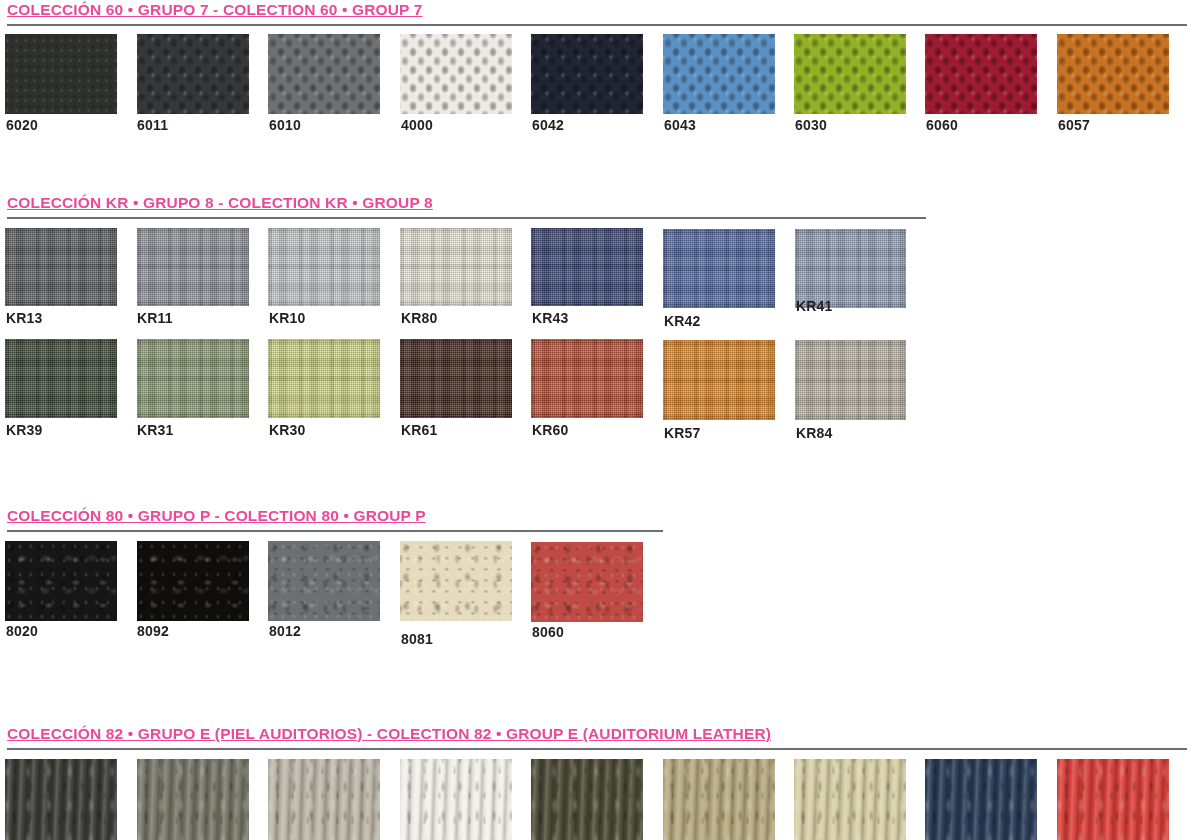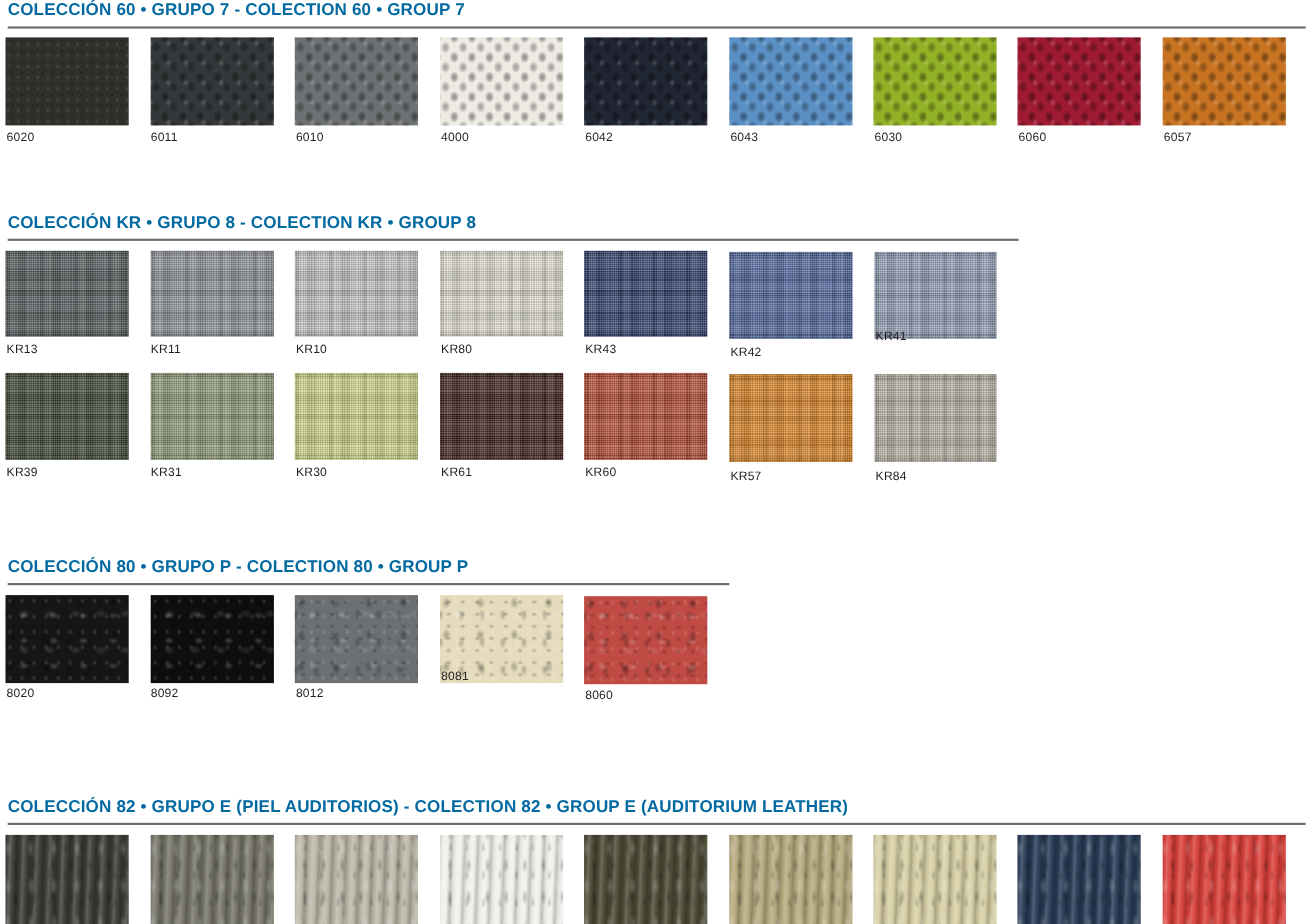--- a/index.html
+++ b/index.html
@@ -13,23 +13,24 @@
   .page { position: relative; width: 1192px; height: 840px; }
 
   .section { position: absolute; left: 0; width: 1192px; }
 
   .sec-head {
     position: relative;
     padding-left: 7px;
     font-size: 15.5px;
     font-weight: bold;
     letter-spacing: 0.15px;
-    color: #0369a1;
+    color: #ec4899;
     white-space: nowrap;
     line-height: 19px;
+    text-decoration: underline;
   }
   .sec-rule {
     position: absolute;
     left: 7px;
     height: 2px;
     background: #6d6e71;
   }
 
   .row { position: absolute; left: 0; top: 0; }
 
@@ -37,22 +38,22 @@
   .swatch {
     position: absolute;
     left: 0; top: 0;
     width: 100%; height: 100%;
     overflow: hidden;
     background-color: #888;
   }
   .label {
     position: absolute;
     left: 1px;
-    font-size: 11px;
-    font-weight: normal;
+    font-size: 14px;
+    font-weight: bold;
     letter-spacing: 0.2px;
     color: #231f20;
     white-space: nowrap;
     line-height: 11px;
   }
 
   
   
   .tex-bubble::before {
     content: "";
@@ -291,21 +292,21 @@
       <div class="label" style="left:137px; top:120px;">8092</div>
 
       <div class="swatch-wrap" style="left:268px; top:35px; width:112px; height:80px;">
         <div class="swatch tex-grain" style="background-color:#6d7073"></div>
       </div>
       <div class="label" style="left:269px; top:120px;">8012</div>
 
       <div class="swatch-wrap" style="left:400px; top:35px; width:112px; height:80px;">
         <div class="swatch tex-grain" style="background-color:#e6dcbd"></div>
       </div>
-      <div class="label" style="left:401px; top:104px;">8081</div>
+      <div class="label" style="left:401px; top:128px;">8081</div>
 
       <div class="swatch-wrap" style="left:531px; top:36px; width:112px; height:80px;">
         <div class="swatch tex-grain" style="background-color:#c04a44"></div>
       </div>
       <div class="label" style="left:532px; top:121px;">8060</div>
     </div>
   </div>
 
   <div class="section" style="top:724px;">
     <div class="sec-head">COLECCIÓN 82 • GRUPO E (PIEL AUDITORIOS) - COLECTION 82 • GROUP E (AUDITORIUM LEATHER)</div>

